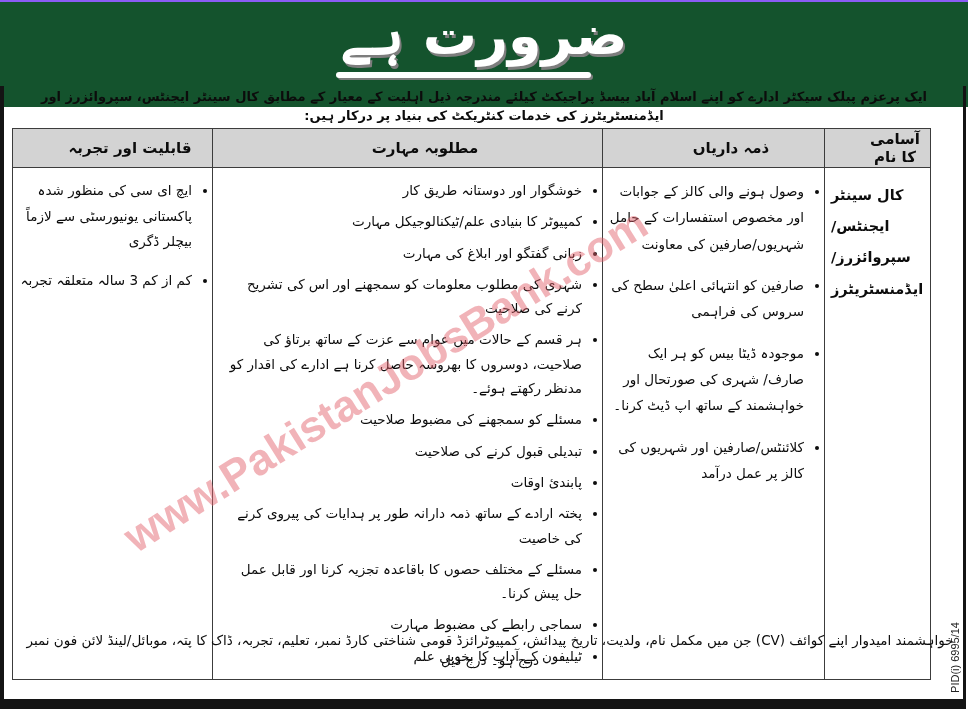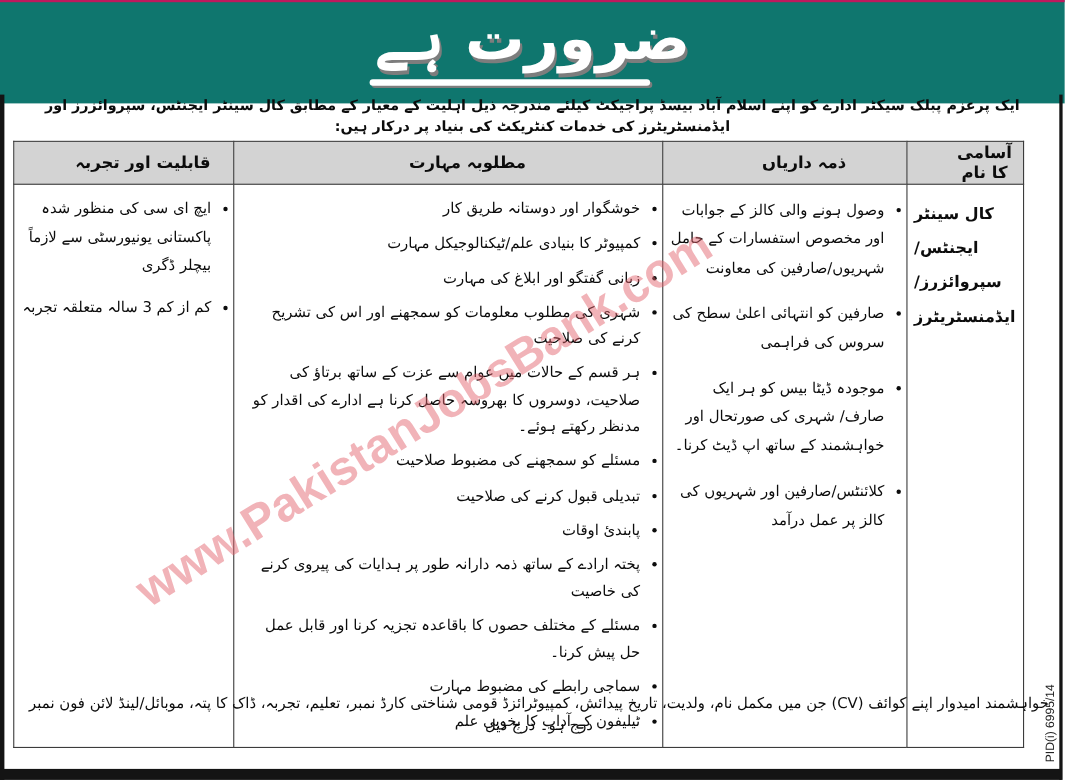--- a/index.html
+++ b/index.html
@@ -2,22 +2,22 @@
 <html lang="ur"><head>
 <meta charset="utf-8">
 <style>
   html,body{margin:0;padding:0;}
   body{
     width:968px;height:709px;position:relative;overflow:hidden;
     background:#ffffff;font-family:"DejaVu Sans",sans-serif;color:#0c0c0c;
   }
   
   .banner{
-    position:absolute;top:0;left:0;width:968px;height:94px;
-    background:#0f766e;border-top:2px solid #be185d;box-sizing:border-box;
+    position:absolute;top:0;left:0;width:968px;height:107px;
+    background:#14532d;border-top:2px solid #8b5cf6;box-sizing:border-box;
   }
   .banner-title{
     position:absolute;top:2px;left:0;width:100%;text-align:center;
     direction:rtl;color:#ffffff;font-weight:bold;font-size:54px;letter-spacing:3px;
     text-shadow:2px 3px 0 #7d7d7d;
   }
   .title-underline{
     position:absolute;left:336px;top:70px;width:255px;height:6px;
     background:#ffffff;border-radius:3px;box-shadow:2px 2px 0 #7d7d7d;
   }

